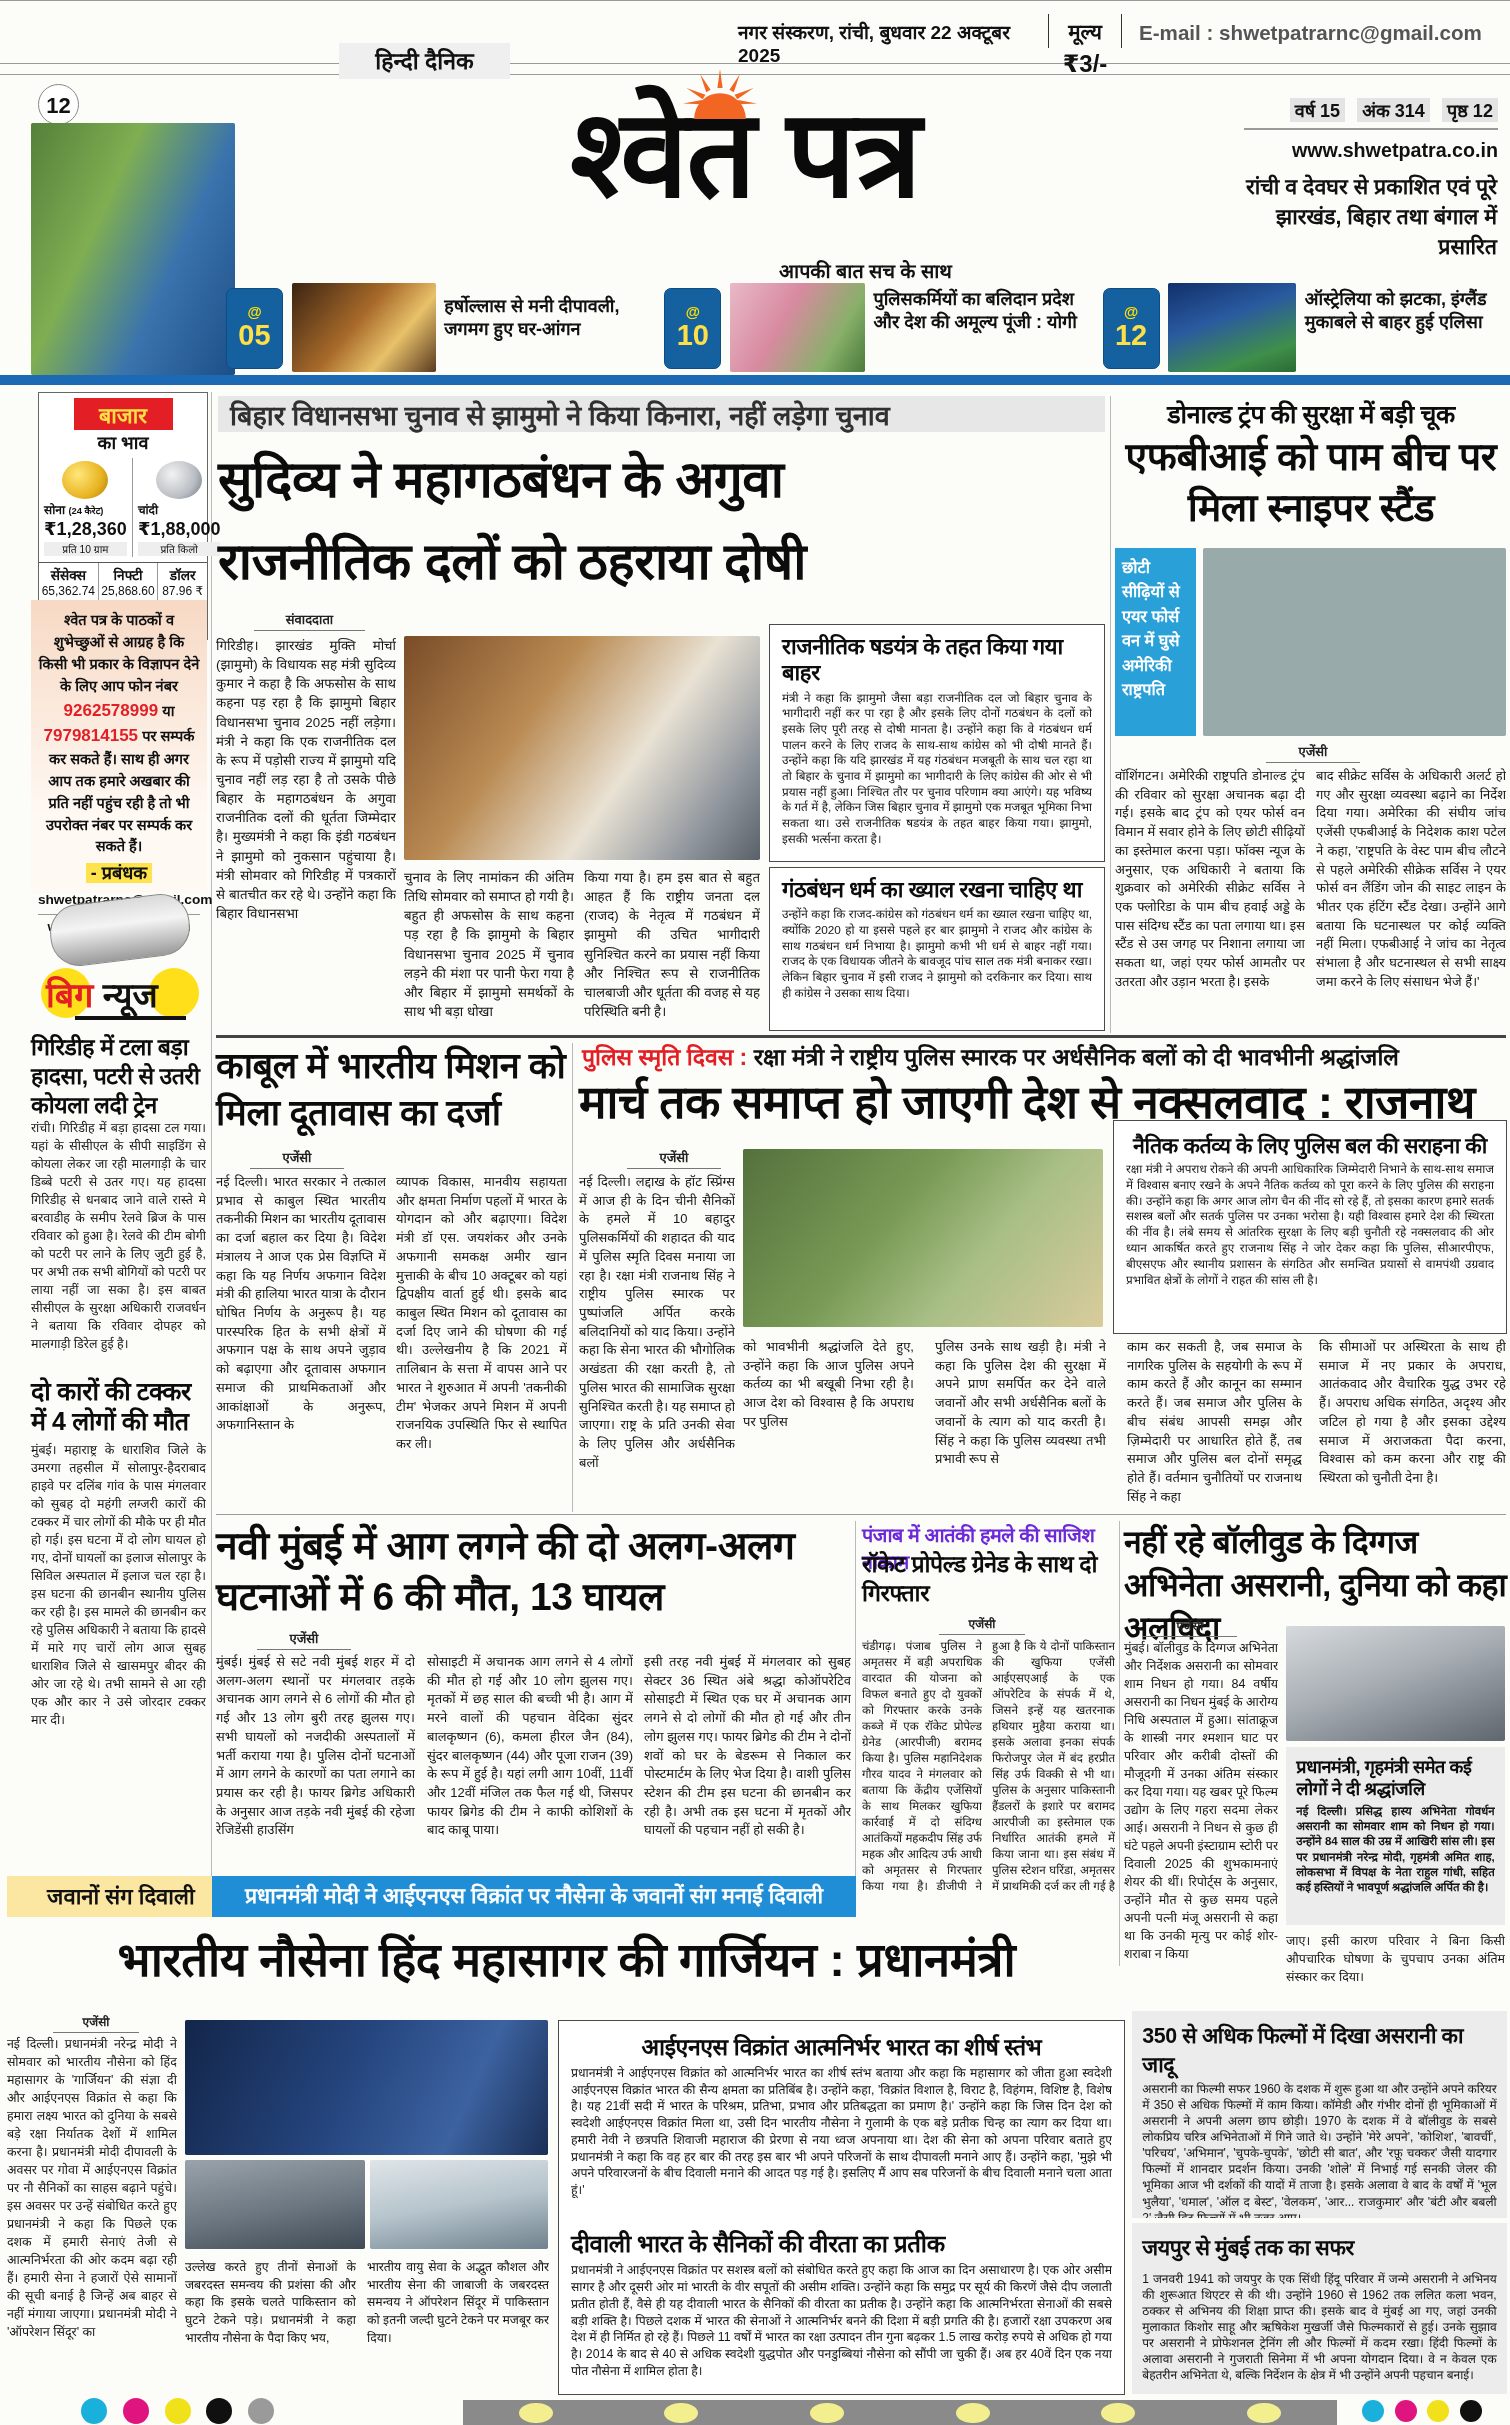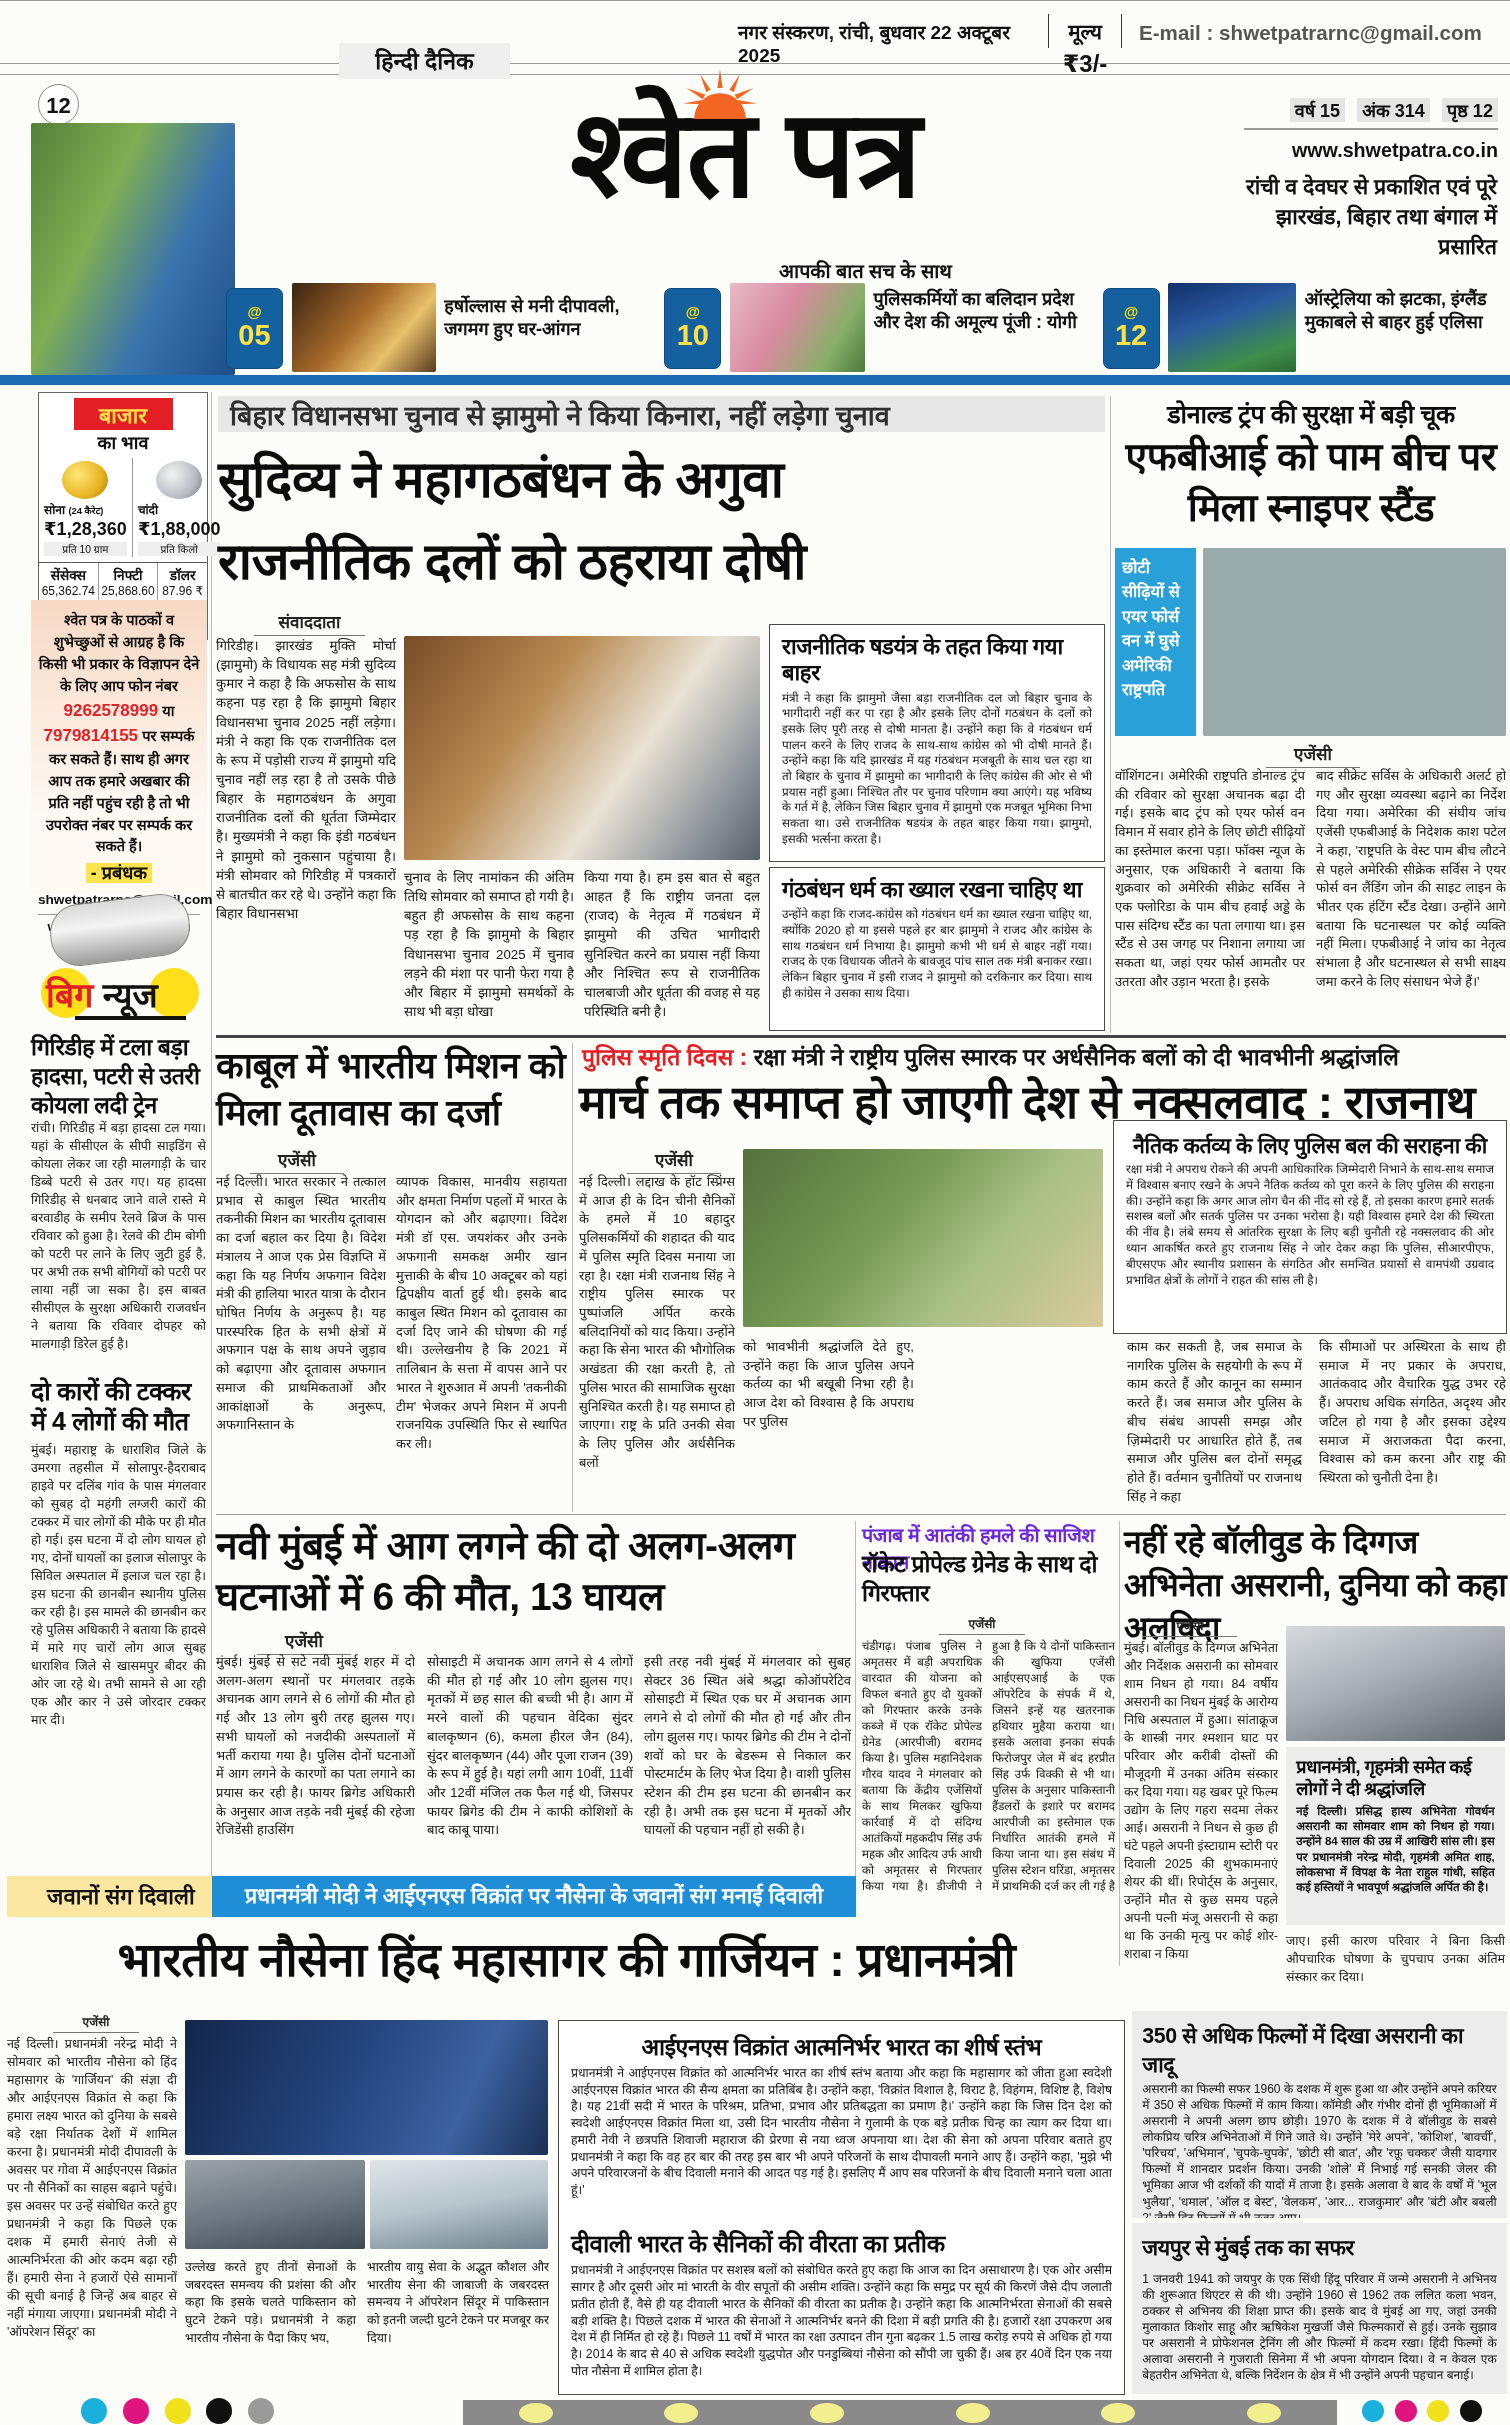--- a/index.html
+++ b/index.html
@@ -3,21 +3,21 @@
 <meta charset="utf-8">
 <style>
   html,body{margin:0;padding:0;background:#6e6e6e}
   #page{position:relative;width:1511px;height:2426px;margin:0 auto;background:#fcfcf8;
         font-family:"Liberation Sans","DejaVu Sans",sans-serif;color:#111;overflow:hidden}
   .abs{position:absolute;box-sizing:border-box}
   .b{font-weight:bold}
   .ctr{text-align:center}
   .hl{font-weight:800;color:#0c0c0c;letter-spacing:-0.4px}
   .bodytx{line-height:1.44;text-align:justify;color:#161616;overflow:hidden}
-  .byline{font-weight:bold;text-align:center;font-size:17px;border-bottom:0.9px solid #777;
+  .byline{font-weight:bold;text-align:center;font-size:13px;border-bottom:0.9px solid #777;
           padding-bottom:1.7px;color:#222}
   .kickerbar{background:#e7e7e7;display:flex;align-items:center;padding:0 12px;
              font-weight:800;color:#303030}
   .boxed{border:1.7px solid #4a4a4a;background:#fff;padding:8.6px 12px;overflow:hidden}
   .graybox{background:#ececec;padding:8.6px 10.3px;overflow:hidden}
   .photo{background:#9aa;border-radius:1.7px}
   .vrule{background:#b9b9b9;width:0.9px}
   .hrule{background:#9a9a9a;height:1.7px}
   .badge{background:#15619f;border-radius:6.9px;display:flex;flex-direction:column;
          align-items:center;justify-content:center;border:1.7px solid #0d4d85}
@@ -201,20 +201,21 @@
   </div>
   <div class="abs hl" style="left:579px;top:1074px;width:928px;font-size:46px;line-height:1.25">मार्च तक समाप्त हो जाएगी देश से नक्सलवाद : राजनाथ</div>
   <div class="abs byline" style="left:627px;top:1148px;width:94px">एजेंसी</div>
   <div class="abs bodytx" style="left:579px;top:1173px;width:156px;height:339px;font-size:13px">नई दिल्ली। लद्दाख के हॉट स्प्रिंग्स में आज ही के दिन चीनी सैनिकों के हमले में 10 बहादुर पुलिसकर्मियों की शहादत की याद में पुलिस स्मृति दिवस मनाया जा रहा है। रक्षा मंत्री राजनाथ सिंह ने राष्ट्रीय पुलिस स्मारक पर पुष्पांजलि अर्पित करके बलिदानियों को याद किया। उन्होंने कहा कि सेना भारत की भौगोलिक अखंडता की रक्षा करती है, तो पुलिस भारत की सामाजिक सुरक्षा सुनिश्चित करती है। यह समाप्त हो जाएगा। राष्ट्र के प्रति उनकी सेवा के लिए पुलिस और अर्धसैनिक बलों</div>
   <div class="abs photo" style="left:743px;top:1149px;width:360px;height:178px;background:linear-gradient(130deg,#54713d 0%,#789a55 40%,#a9bf86 65%,#d9cb9c 100%)"></div>
   <div class="abs boxed" style="left:1113px;top:1120px;width:394px;height:214px">
     <div class="hl ctr" style="font-size:21.4px;margin-bottom:3.4px">नैतिक कर्तव्य के लिए पुलिस बल की सराहना की</div>
     <div class="bodytx" style="font-size:11.8px;line-height:1.34;height:163px">रक्षा मंत्री ने अपराध रोकने की अपनी आधिकारिक जिम्मेदारी निभाने के साथ-साथ समाज में विश्वास बनाए रखने के अपने नैतिक कर्तव्य को पूरा करने के लिए पुलिस की सराहना की। उन्होंने कहा कि अगर आज लोग चैन की नींद सो रहे हैं, तो इसका कारण हमारे सतर्क सशस्त्र बलों और सतर्क पुलिस पर उनका भरोसा है। यही विश्वास हमारे देश की स्थिरता की नींव है। लंबे समय से आंतरिक सुरक्षा के लिए बड़ी चुनौती रहे नक्सलवाद की ओर ध्यान आकर्षित करते हुए राजनाथ सिंह ने जोर देकर कहा क‍ि पुलिस, सीआरपीएफ, बीएसएफ और स्थानीय प्रशासन के संगठित और समन्वित प्रयासों से वामपंथी उग्रवाद प्रभावित क्षेत्रों के लोगों ने राहत की सांस ली है।</div>
   </div>
   <div class="abs bodytx" style="left:743px;top:1338px;width:171px;height:175px;font-size:13px">को भावभीनी श्रद्धांजलि देते हुए, उन्होंने कहा कि आज पुलिस अपने कर्तव्य का भी बखूबी निभा रही है। आज देश को विश्वास है कि अपराध पर पुलिस</div>
+  <div class="abs bodytx" style="left:935px;top:1338px;width:171px;height:175px;font-size:13px">पुलिस उनके साथ खड़ी है। मंत्री ने कहा कि पुलिस देश की सुरक्षा में अपने प्राण समर्पित कर देने वाले जवानों और सभी अर्धसैनिक बलों के जवानों के त्याग को याद करती है। सिंह ने कहा कि पुलिस व्यवस्था तभी प्रभावी रूप से</div>
   <div class="abs bodytx" style="left:1127px;top:1338px;width:175px;height:175px;font-size:13px">काम कर सकती है, जब समाज के नागरिक पुलिस के सहयोगी के रूप में काम करते हैं और कानून का सम्मान करते हैं। जब समाज और पुलिस के बीच संबंध आपसी समझ और ज़िम्मेदारी पर आधारित होते हैं, तब समाज और पुलिस बल दोनों समृद्ध होते हैं। वर्तमान चुनौतियों पर राजनाथ सिंह ने कहा</div>
   <div class="abs bodytx" style="left:1319px;top:1338px;width:187px;height:175px;font-size:13px">कि सीमाओं पर अस्थिरता के साथ ही समाज में नए प्रकार के अपराध, आतंकवाद और वैचारिक युद्ध उभर रहे हैं। अपराध अधिक संगठित, अदृश्य और जटिल हो गया है और इसका उद्देश्य समाज में अराजकता पैदा करना, विश्वास को कम करना और राष्ट्र की स्थिरता को चुनौती देना है।</div>
 
   <div class="abs hrule" style="left:216px;top:1514px;width:1290px;height:0.9px"></div>
 
   <div class="abs hl" style="left:216px;top:1521px;width:636px;font-size:39px;line-height:1.3">नवी मुंबई में आग लगने की दो अलग-अलग घटनाओं में 6 की मौत, 13 घायल</div>
   <div class="abs byline" style="left:257px;top:1629px;width:94px">एजेंसी</div>
   <div class="abs bodytx" style="left:216px;top:1653px;width:199px;height:240px;font-size:13px">मुंबई। मुंबई से सटे नवी मुंबई शहर में दो अलग-अलग स्थानों पर मंगलवार तड़के अचानक आग लगने से 6 लोगों की मौत हो गई और 13 लोग बुरी तरह झुलस गए। सभी घायलों को नजदीकी अस्पतालों में भर्ती कराया गया है। पुलिस दोनों घटनाओं में आग लगने के कारणों का पता लगाने का प्रयास कर रही है। फायर ब्रिगेड अधिकारी के अनुसार आज तड़के नवी मुंबई की रहेजा रेजिडेंसी हाउसिंग</div>
   <div class="abs bodytx" style="left:427px;top:1653px;width:206px;height:240px;font-size:13px">सोसाइटी में अचानक आग लगने से 4 लोगों की मौत हो गई और 10 लोग झुलस गए। मृतकों में छह साल की बच्ची भी है। आग में मरने वालों की पहचान वेदिका सुंदर बालकृष्णन (6), कमला हीरल जैन (84), सुंदर बालकृष्णन (44) और पूजा राजन (39) के रूप में हुई है। यहां लगी आग 10वीं, 11वीं और 12वीं मंजिल तक फैल गई थी, जिसपर फायर ब्रिगेड की टीम ने काफी कोशिशों के बाद काबू पाया।</div>
   <div class="abs bodytx" style="left:644px;top:1653px;width:207px;height:240px;font-size:13px">इसी तरह नवी मुंबई में मंगलवार को सुबह सेक्टर 36 स्थित अंबे श्रद्धा कोऑपरेटिव सोसाइटी में स्थित एक घर में अचानक आग लगने से दो लोगों की मौत हो गई और तीन लोग झुलस गए। फायर ब्रिगेड की टीम ने दोनों शवों को घर के बेडरूम से निकाल कर पोस्टमार्टम के लिए भेज दिया है। वाशी पुलिस स्टेशन की टीम इस घटना की छानबीन कर रही है। अभी तक इस घटना में मृतकों और घायलों की पहचान नहीं हो सकी है।</div>

